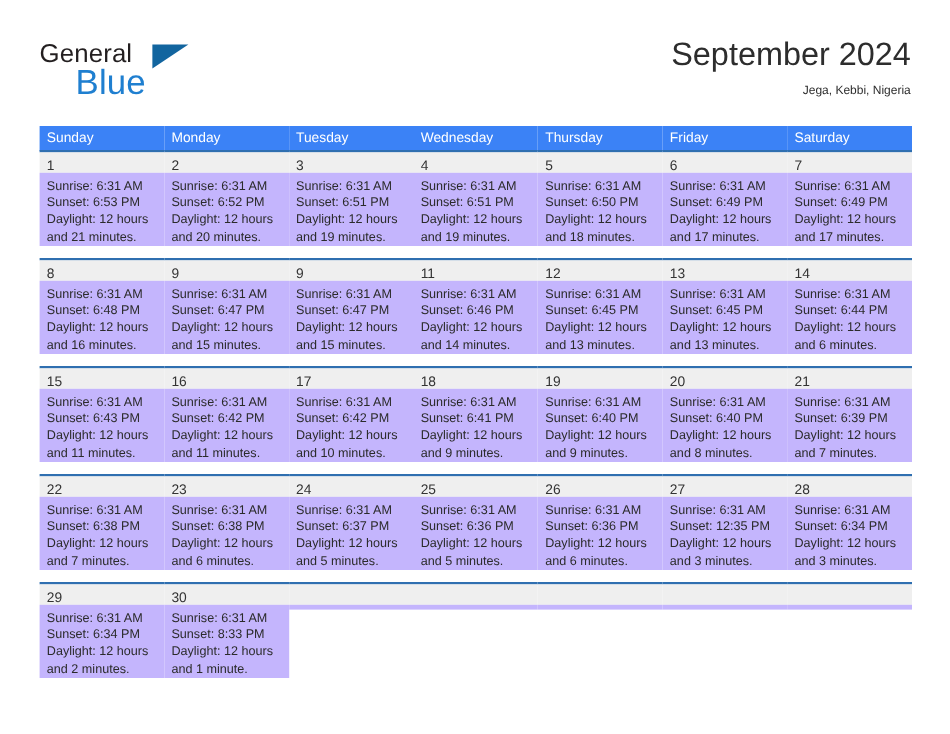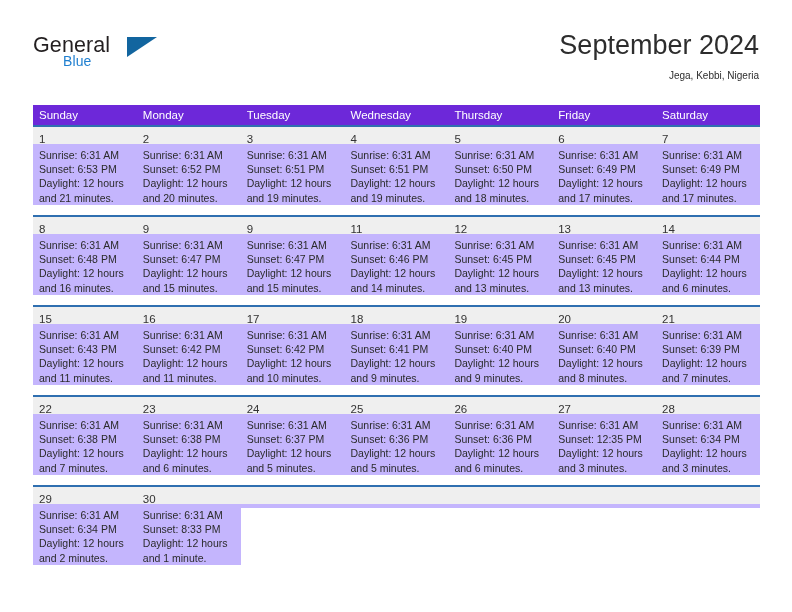--- a/index.html
+++ b/index.html
@@ -43,21 +43,21 @@
     top: 0;
     font-size: 21.5px;
     letter-spacing: 0.1px;
     color: #231f20;
     font-family: "Liberation Sans", sans-serif;
   }
   .logo-blue {
     position: absolute;
     left: 30px;
     top: 20px;
-    font-size: 14px;
+    font-size: 29px;
     letter-spacing: 0.1px;
     color: #1f7fd0;
     font-family: "Liberation Sans", sans-serif;
   }
   .logo-triangle {
     position: absolute;
     left: 94px;
     top: 4px;
     width: 0;
     height: 0;
@@ -91,21 +91,21 @@
   
   .calendar {
     position: absolute;
     left: 33px;
     top: 105px;
     width: 727px;
     border-collapse: collapse;
     table-layout: fixed;
   }
   .dow-row th {
-    background: #6d28d9;
+    background: #3b82f6;
     color: #ffffff;
     font-size: 11.5px;
     font-weight: normal;
     text-align: left;
     padding: 4px 0 4px 6px;
     height: 11px;
     border: none;
   }
   .week-row td {
     vertical-align: top;

